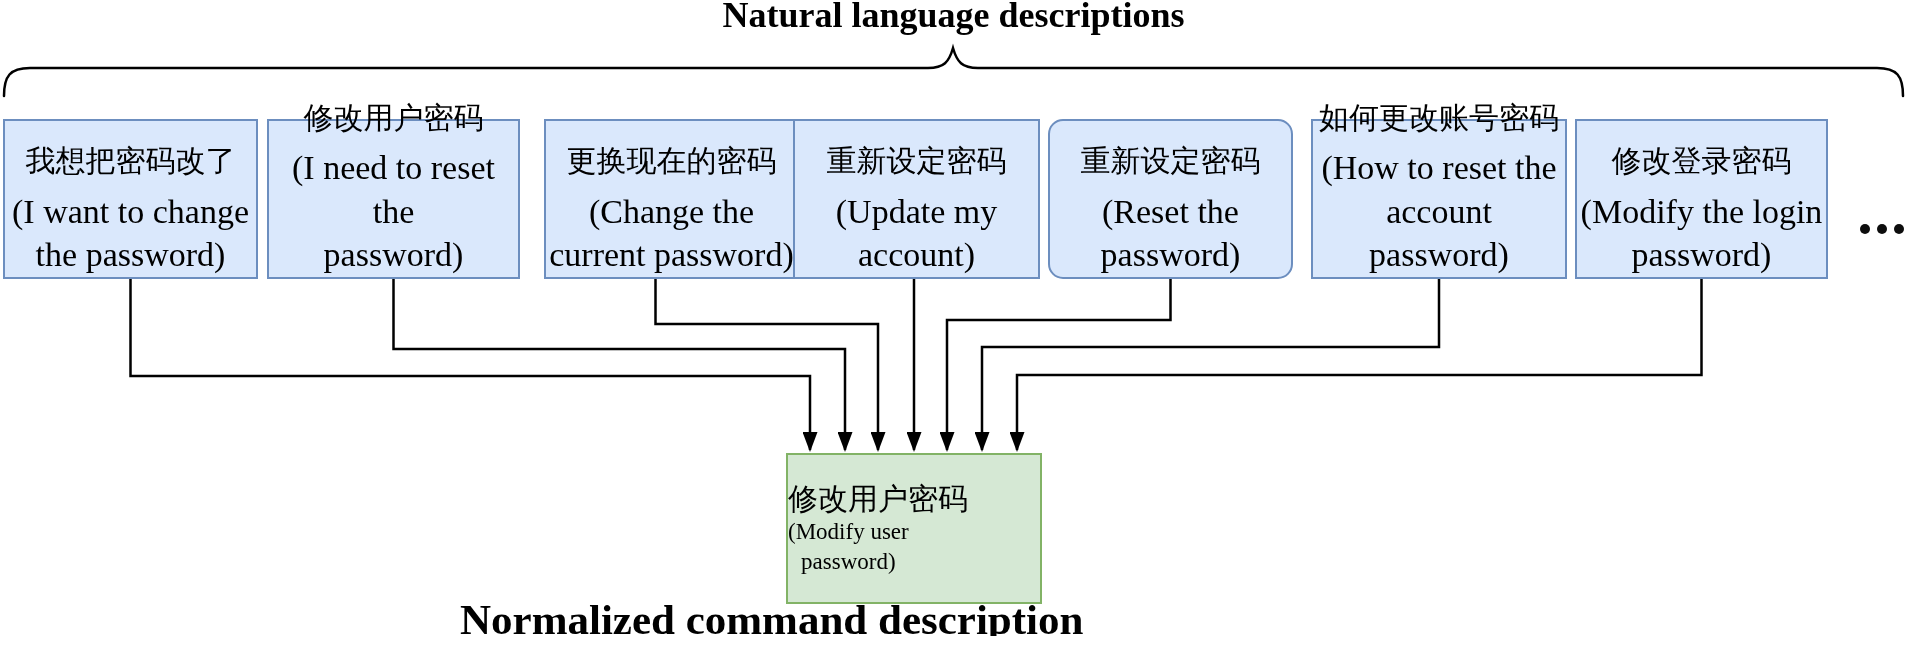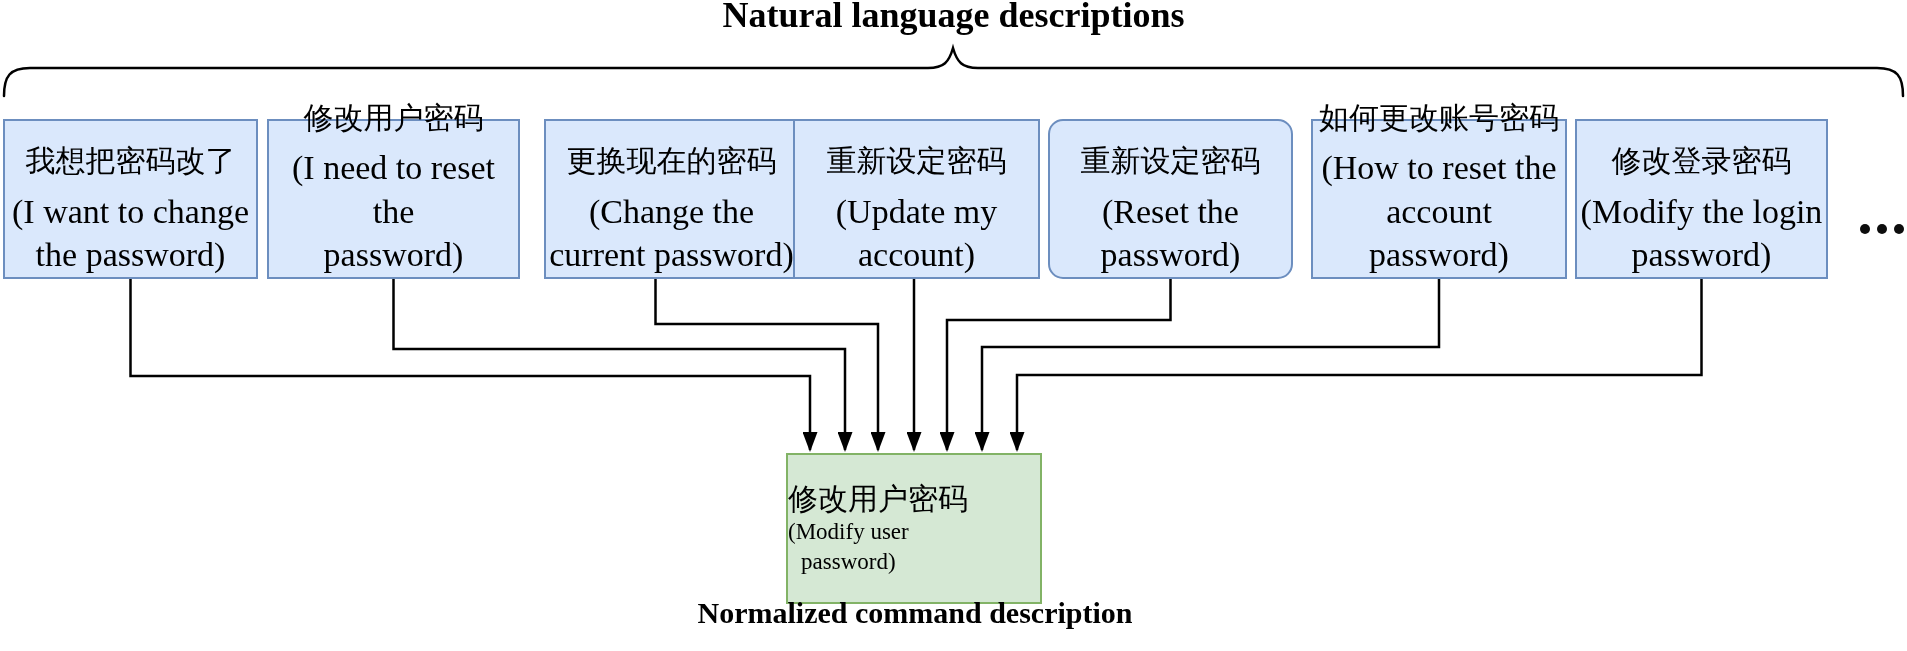--- a/index.html
+++ b/index.html
@@ -29,22 +29,22 @@
     text-align:center;
   }
   .green-box .zh{font-size:30px;line-height:1.25;}
   .green-box .en{font-size:23px;line-height:1.3;white-space:pre-line;}
   .rel-label{
     position:absolute;left:1058px;top:383px;
     font-size:33px;font-weight:bold;color:var(--relationship-text,#4fa5dc);
     line-height:1.1;white-space:nowrap;
   }
   .bottom-caption{
-    position:absolute;left:460px;top:596px;width:910px;text-align:center;
-    font-size:30px;font-weight:bold;line-height:1.1;white-space:nowrap;
+    position:absolute;left:460px;top:596px;width:910px;
+    font-size:43px;font-weight:bold;line-height:1.1;white-space:nowrap;
   }
   .dots{position:absolute;left:1860px;top:224px;display:flex;gap:7px;align-items:center;}
   .dots span{width:10px;height:10px;border-radius:50%;background:#0d0d0d;display:block;}
 </style>
 </head>
 <body>
 
 <div class="canvas">
 
   <div class="fig-title">Natural language descriptions</div>

